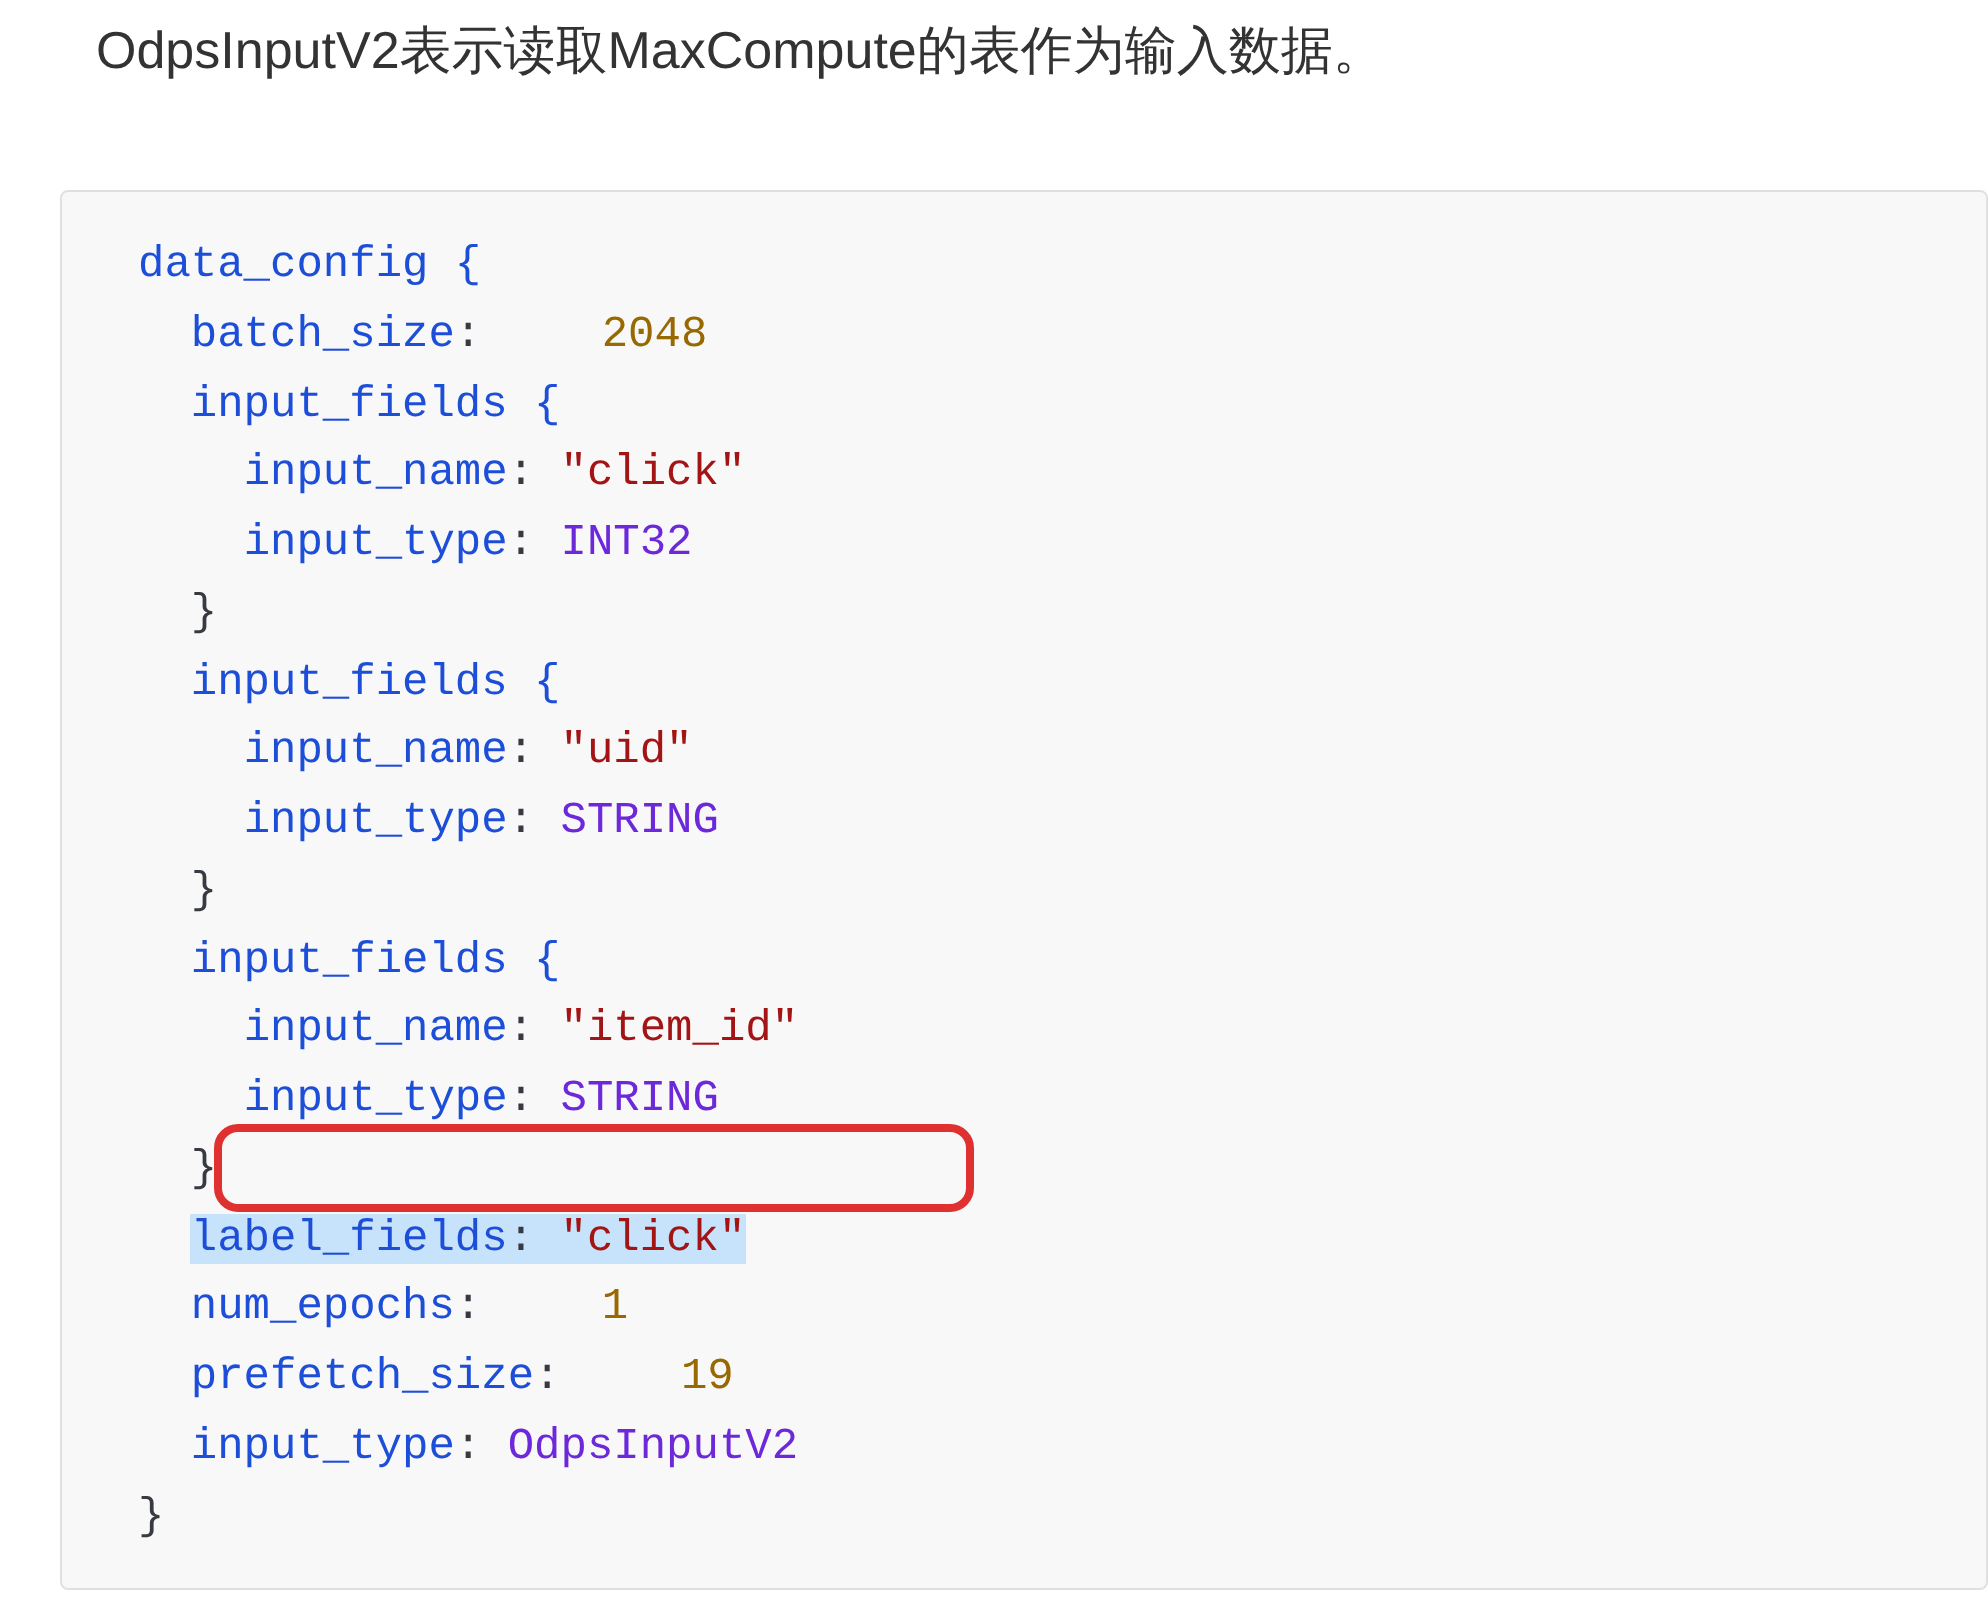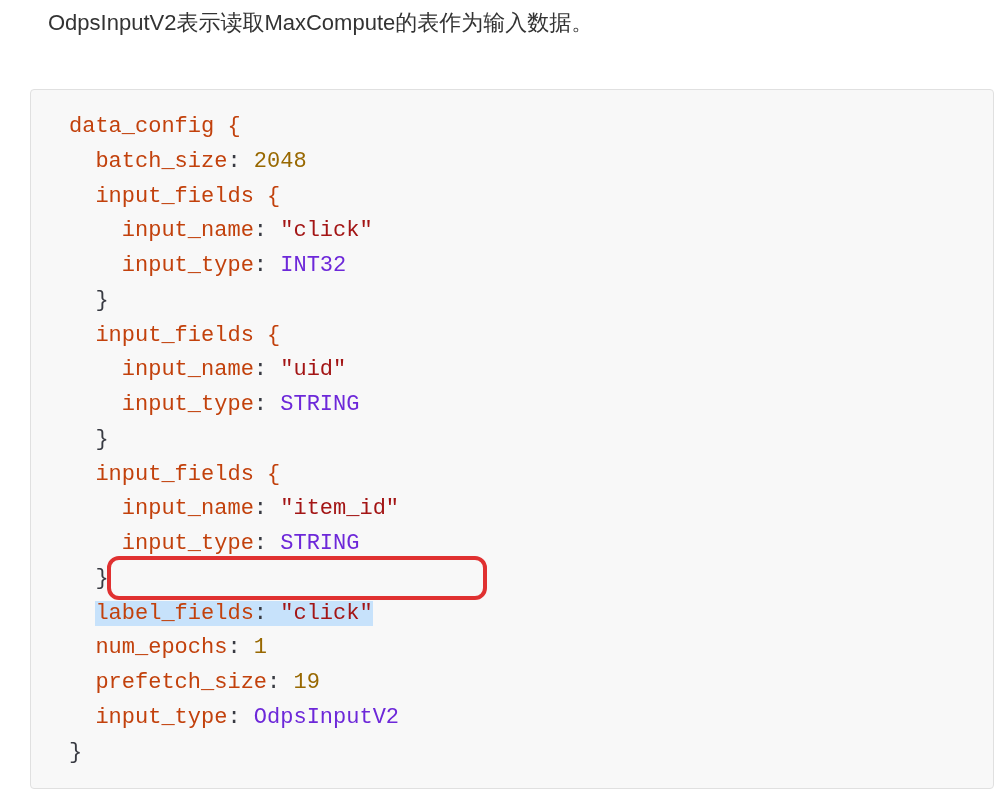--- a/index.html
+++ b/index.html
@@ -5,41 +5,41 @@
   * { margin: 0; padding: 0; box-sizing: border-box; }
   body {
     font-family: -apple-system, BlinkMacSystemFont, "Segoe UI", Helvetica, Arial, sans-serif;
     background: #ffffff;
     padding: 0;
     width: 994px;
     height: 812px;
     overflow: hidden;
   }
   .intro {
-    font-size: 22px;
+    font-size: 26px;
     color: #333;
     padding: 6px 0 0 48px;
     line-height: 1.5;
   }
   .code-block {
     margin: 50px 0 0 30px;
     background: #f8f8f8;
     border: 1px solid #e0e0e0;
     border-radius: 4px;
     padding: 20px 28px 18px 38px;
     font-family: "SFMono-Regular", Consolas, "Liberation Mono", Menlo, monospace;
     font-size: 22px;
     line-height: 1.58;
     color: #383a42;
     white-space: pre;
     position: relative;
   }
-  .attr { color: #c2410c; }
+  .attr { color: #1d4ed8; }
   .punc { color: #383a42; }
-  .num  { color: #986801; }
+  .num  { color: #986801; margin-left: 47px; }
   .str  { color: #a31515; }
   .type { color: #6d28d9; }
   .highlight-line {
     display: inline;
   }
   .hl-inner {
     background: #c7e2fb;
   }
   .callout-box {
     position: absolute;

